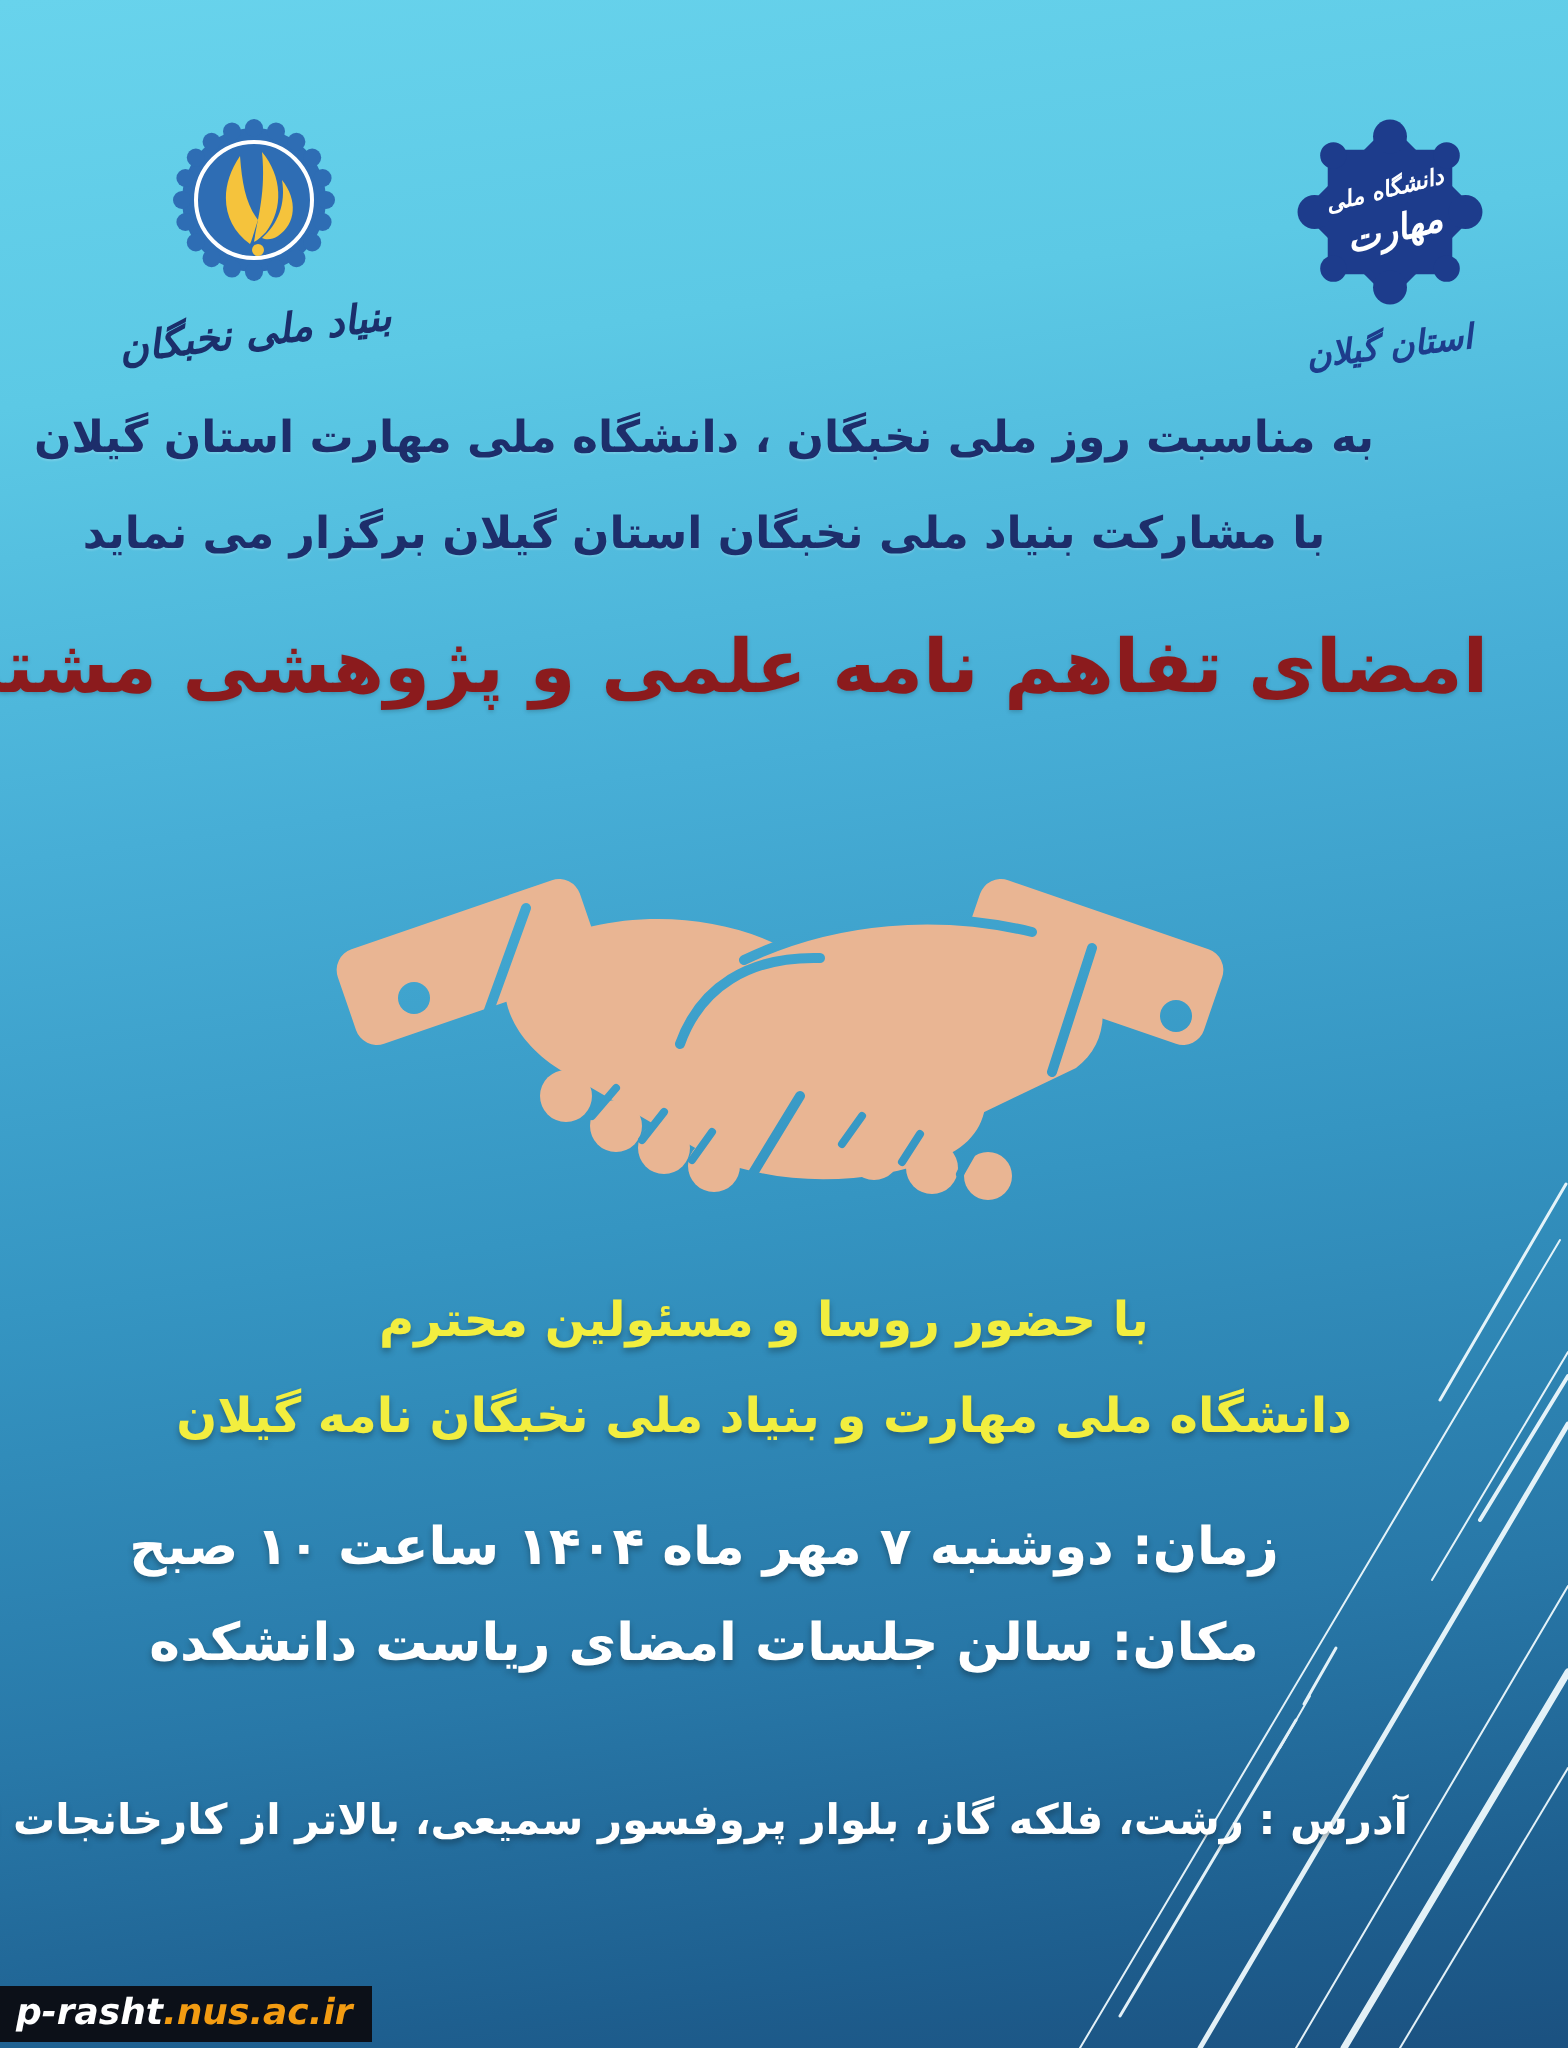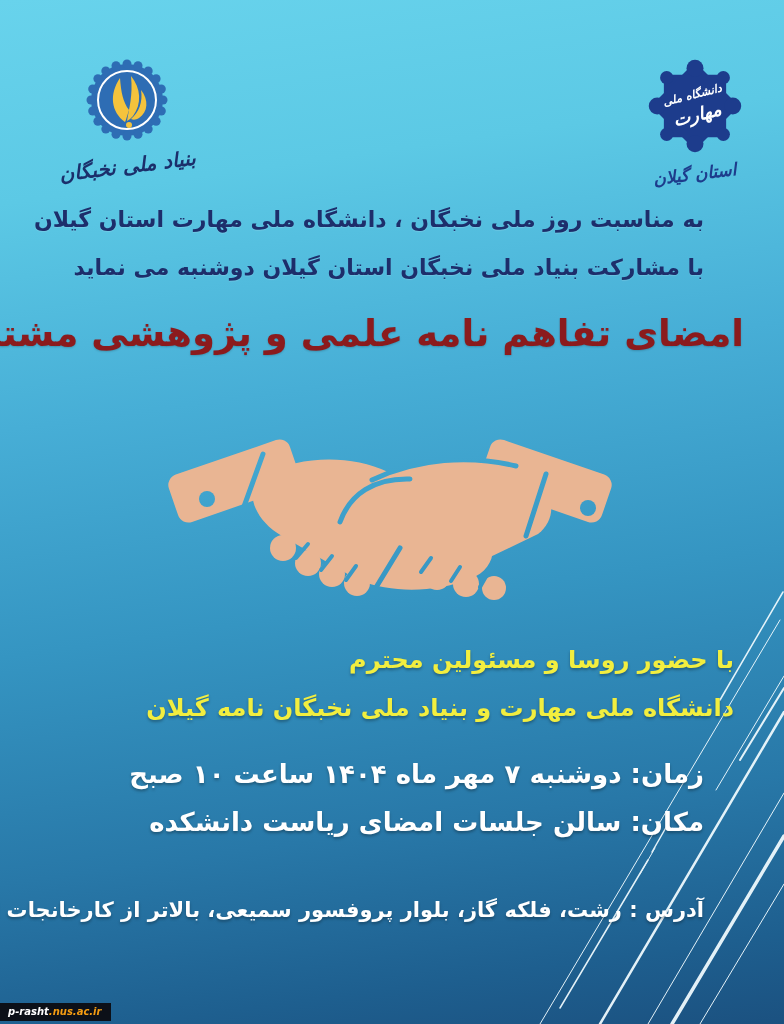--- a/index.html
+++ b/index.html
@@ -11,30 +11,30 @@
   .deco-lines{position:absolute;inset:0;pointer-events:none;}
   .logo{position:absolute;text-align:center;}
   .logo-left{left:52px;top:52px;width:150px;}
   .logo-right{left:620px;top:56px;width:150px;}
   .calligraphy{
     font-weight:bold;font-style:italic;color:#1b2f6b;
     transform:rotate(-7deg);display:inline-block;white-space:nowrap;
   }
   .calli-left{font-size:20px;margin-top:2px;}
   .calli-right{font-size:17px;margin-top:4px;color:#1d3c8c;}
-  .txt{position:absolute;left:0;width:704px;direction:rtl;white-space:nowrap;}
+  .txt{position:absolute;left:0;width:704px;text-align:center;direction:rtl;white-space:nowrap;}
   .intro{top:196px;color:#1d2e6b;font-size:22px;font-weight:bold;line-height:48px;text-shadow:0 1px 1px rgba(255,255,255,.15);}
   .title{top:312px;color:#8b1b1d;font-size:37px;font-weight:bold;text-shadow:0 1px 2px rgba(0,0,0,.18);padding-left:40px;}
   .attendees{top:636px;color:#f2ee3f;font-size:24px;font-weight:bold;line-height:48px;text-shadow:0 2px 3px rgba(0,0,0,.30);margin-left:30px;}
   .schedule{top:750px;color:#ffffff;font-size:26px;font-weight:bold;line-height:48px;text-shadow:0 2px 3px rgba(0,0,0,.30);}
   .address{top:898px;color:#ffffff;font-size:21px;font-weight:bold;text-shadow:0 2px 3px rgba(0,0,0,.30);}
   .handshake{position:absolute;left:150px;top:422px;width:480px;height:200px;}
   .footer{
     position:absolute;left:0;bottom:3px;background:#0c1018;
-    padding:3px 10px 4px 8px;font-size:10px;font-weight:bold;font-style:italic;
+    padding:3px 10px 4px 8px;font-size:18px;font-weight:bold;font-style:italic;
     direction:ltr;white-space:nowrap;
   }
   .footer .u1{color:#ffffff;}
   .footer .u2{color:#f39c12;}
 </style>
 </head>
 <body>
 
 <div class="poster">
 
@@ -109,21 +109,21 @@
       <g fill="#ffffff" font-style="italic" font-weight="bold" text-anchor="middle" transform="rotate(-14)">
         <text x="0" y="-8" font-size="12">دانشگاه ملی</text>
         <text x="0" y="16" font-size="19">مهارت</text>
       </g>
     </svg>
     <div><span class="calligraphy calli-right">استان گیلان</span></div>
   </div>
 
   <div class="txt intro">
     <div>به مناسبت روز ملی نخبگان ، دانشگاه ملی مهارت استان گیلان</div>
-    <div>با مشارکت  بنیاد ملی نخبگان استان گیلان دوشنبه می نماید</div>
+    <div>با مشارکت  بنیاد ملی نخبگان استان گیلان برگزار می نماید</div>
   </div>
 
   <div class="txt title">امضای تفاهم نامه علمی و پژوهشی مشترک</div>
 
   <svg class="handshake" viewBox="0 0 480 200">
     <defs>
       <mask id="hsmask">
         <rect width="480" height="200" fill="black"></rect>
         <g fill="white">
           <rect x="20" y="34" width="128" height="50" rx="11" transform="rotate(-19 84 59)"></rect>

